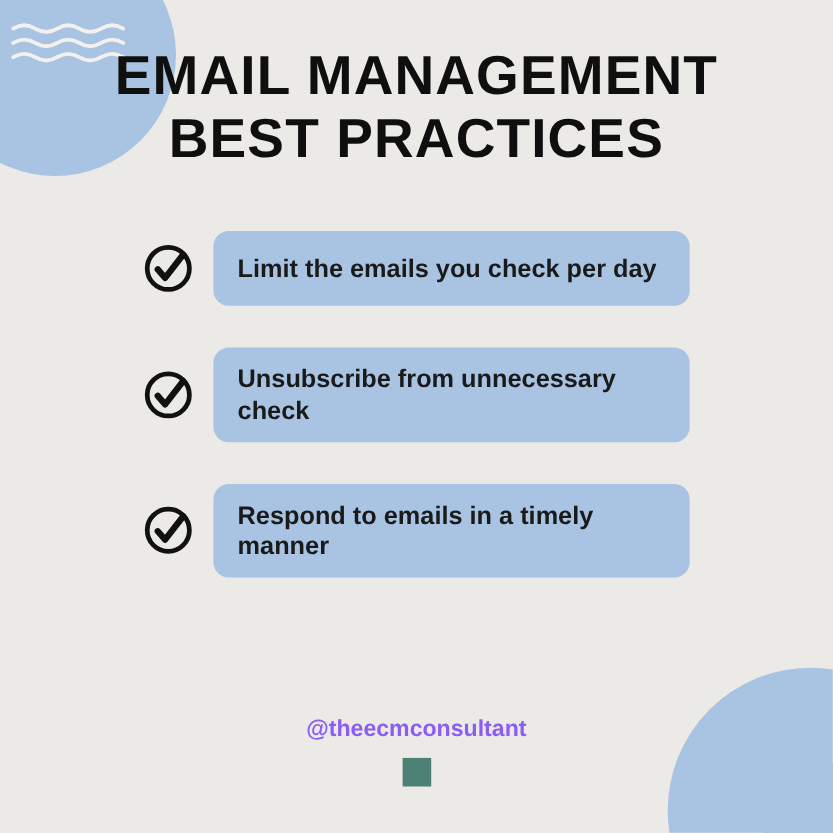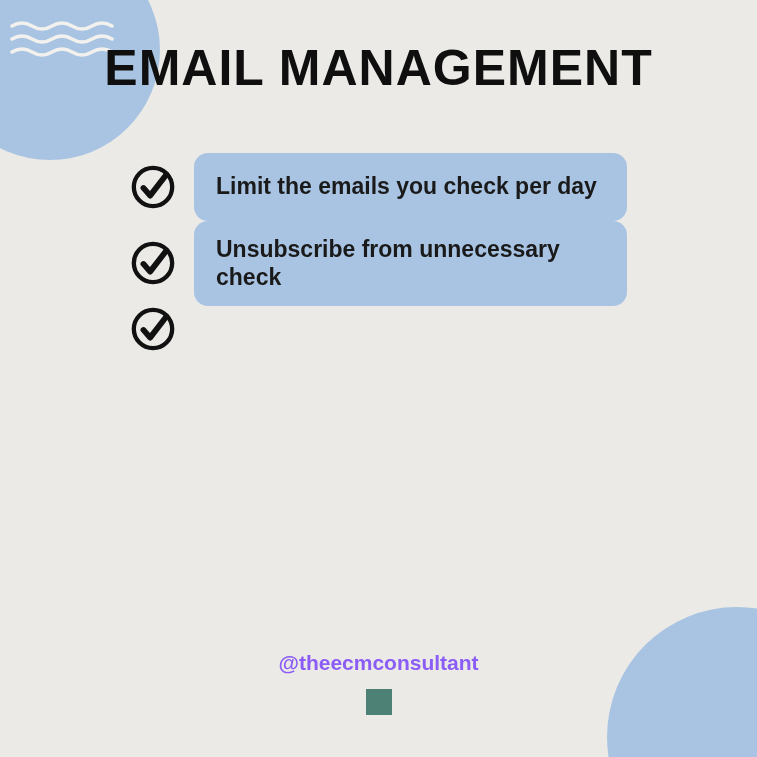--- a/index.html
+++ b/index.html
@@ -49,20 +49,21 @@
   .list {
     position: relative;
     z-index: 3;
     margin-top: 55px;
     padding: 0 130px 0 130px;
   }
   .item {
     display: flex;
     align-items: center;
     gap: 18px;
+    margin-bottom: 38px;
   }
   .check-icon {
     flex: 0 0 46px;
     width: 46px;
     height: 46px;
   }
   .bubble {
     flex: 1;
     background: #a9c4e3;
     border-radius: 14px;
@@ -101,20 +102,21 @@
 <div class="deco-top-left"></div>
 <svg class="waves" width="110" height="42" viewBox="0 0 110 42">
   <path d="M2 8 Q 12 2, 22 8 T 42 8 T 62 8 T 82 8 T 102 8" stroke="#f2f1ed" stroke-width="3.5" fill="none" stroke-linecap="round"></path>
   <path d="M2 21 Q 12 15, 22 21 T 42 21 T 62 21 T 82 21 T 102 21" stroke="#f2f1ed" stroke-width="3.5" fill="none" stroke-linecap="round"></path>
   <path d="M2 34 Q 12 28, 22 34 T 42 34 T 62 34 T 82 34 T 102 34" stroke="#f2f1ed" stroke-width="3.5" fill="none" stroke-linecap="round"></path>
 </svg>
 <div class="deco-bottom-right"></div>
 
 <h1 class="title">
   <span>EMAIL MANAGEMENT</span><br>
+  <span>BEST PRACTICES</span>
 </h1>
 
 <div class="list">
 
   <div class="item">
     <svg class="check-icon" viewBox="0 0 48 48">
       <circle cx="24" cy="24" r="20" stroke="#111" stroke-width="4.5" fill="none"></circle>
       <path d="M14 25 L21 33 L38 11" stroke="#111" stroke-width="6" fill="none" stroke-linecap="round" stroke-linejoin="round"></path>
     </svg>
     <div class="bubble">
@@ -131,20 +133,23 @@
       <span>Unsubscribe from unnecessary check</span>
     </div>
   </div>
 
 
   <div class="item">
     <svg class="check-icon" viewBox="0 0 48 48">
       <circle cx="24" cy="24" r="20" stroke="#111" stroke-width="4.5" fill="none"></circle>
       <path d="M14 25 L21 33 L38 11" stroke="#111" stroke-width="6" fill="none" stroke-linecap="round" stroke-linejoin="round"></path>
     </svg>
+    <div class="bubble">
+      <span>Respond to emails in a timely manner</span>
+    </div>
   </div>
 
 </div>
 
 <div class="footer">
   <div class="handle">@theecmconsultant</div>
   <div class="square"></div>
 </div>
 
 </body></html>

